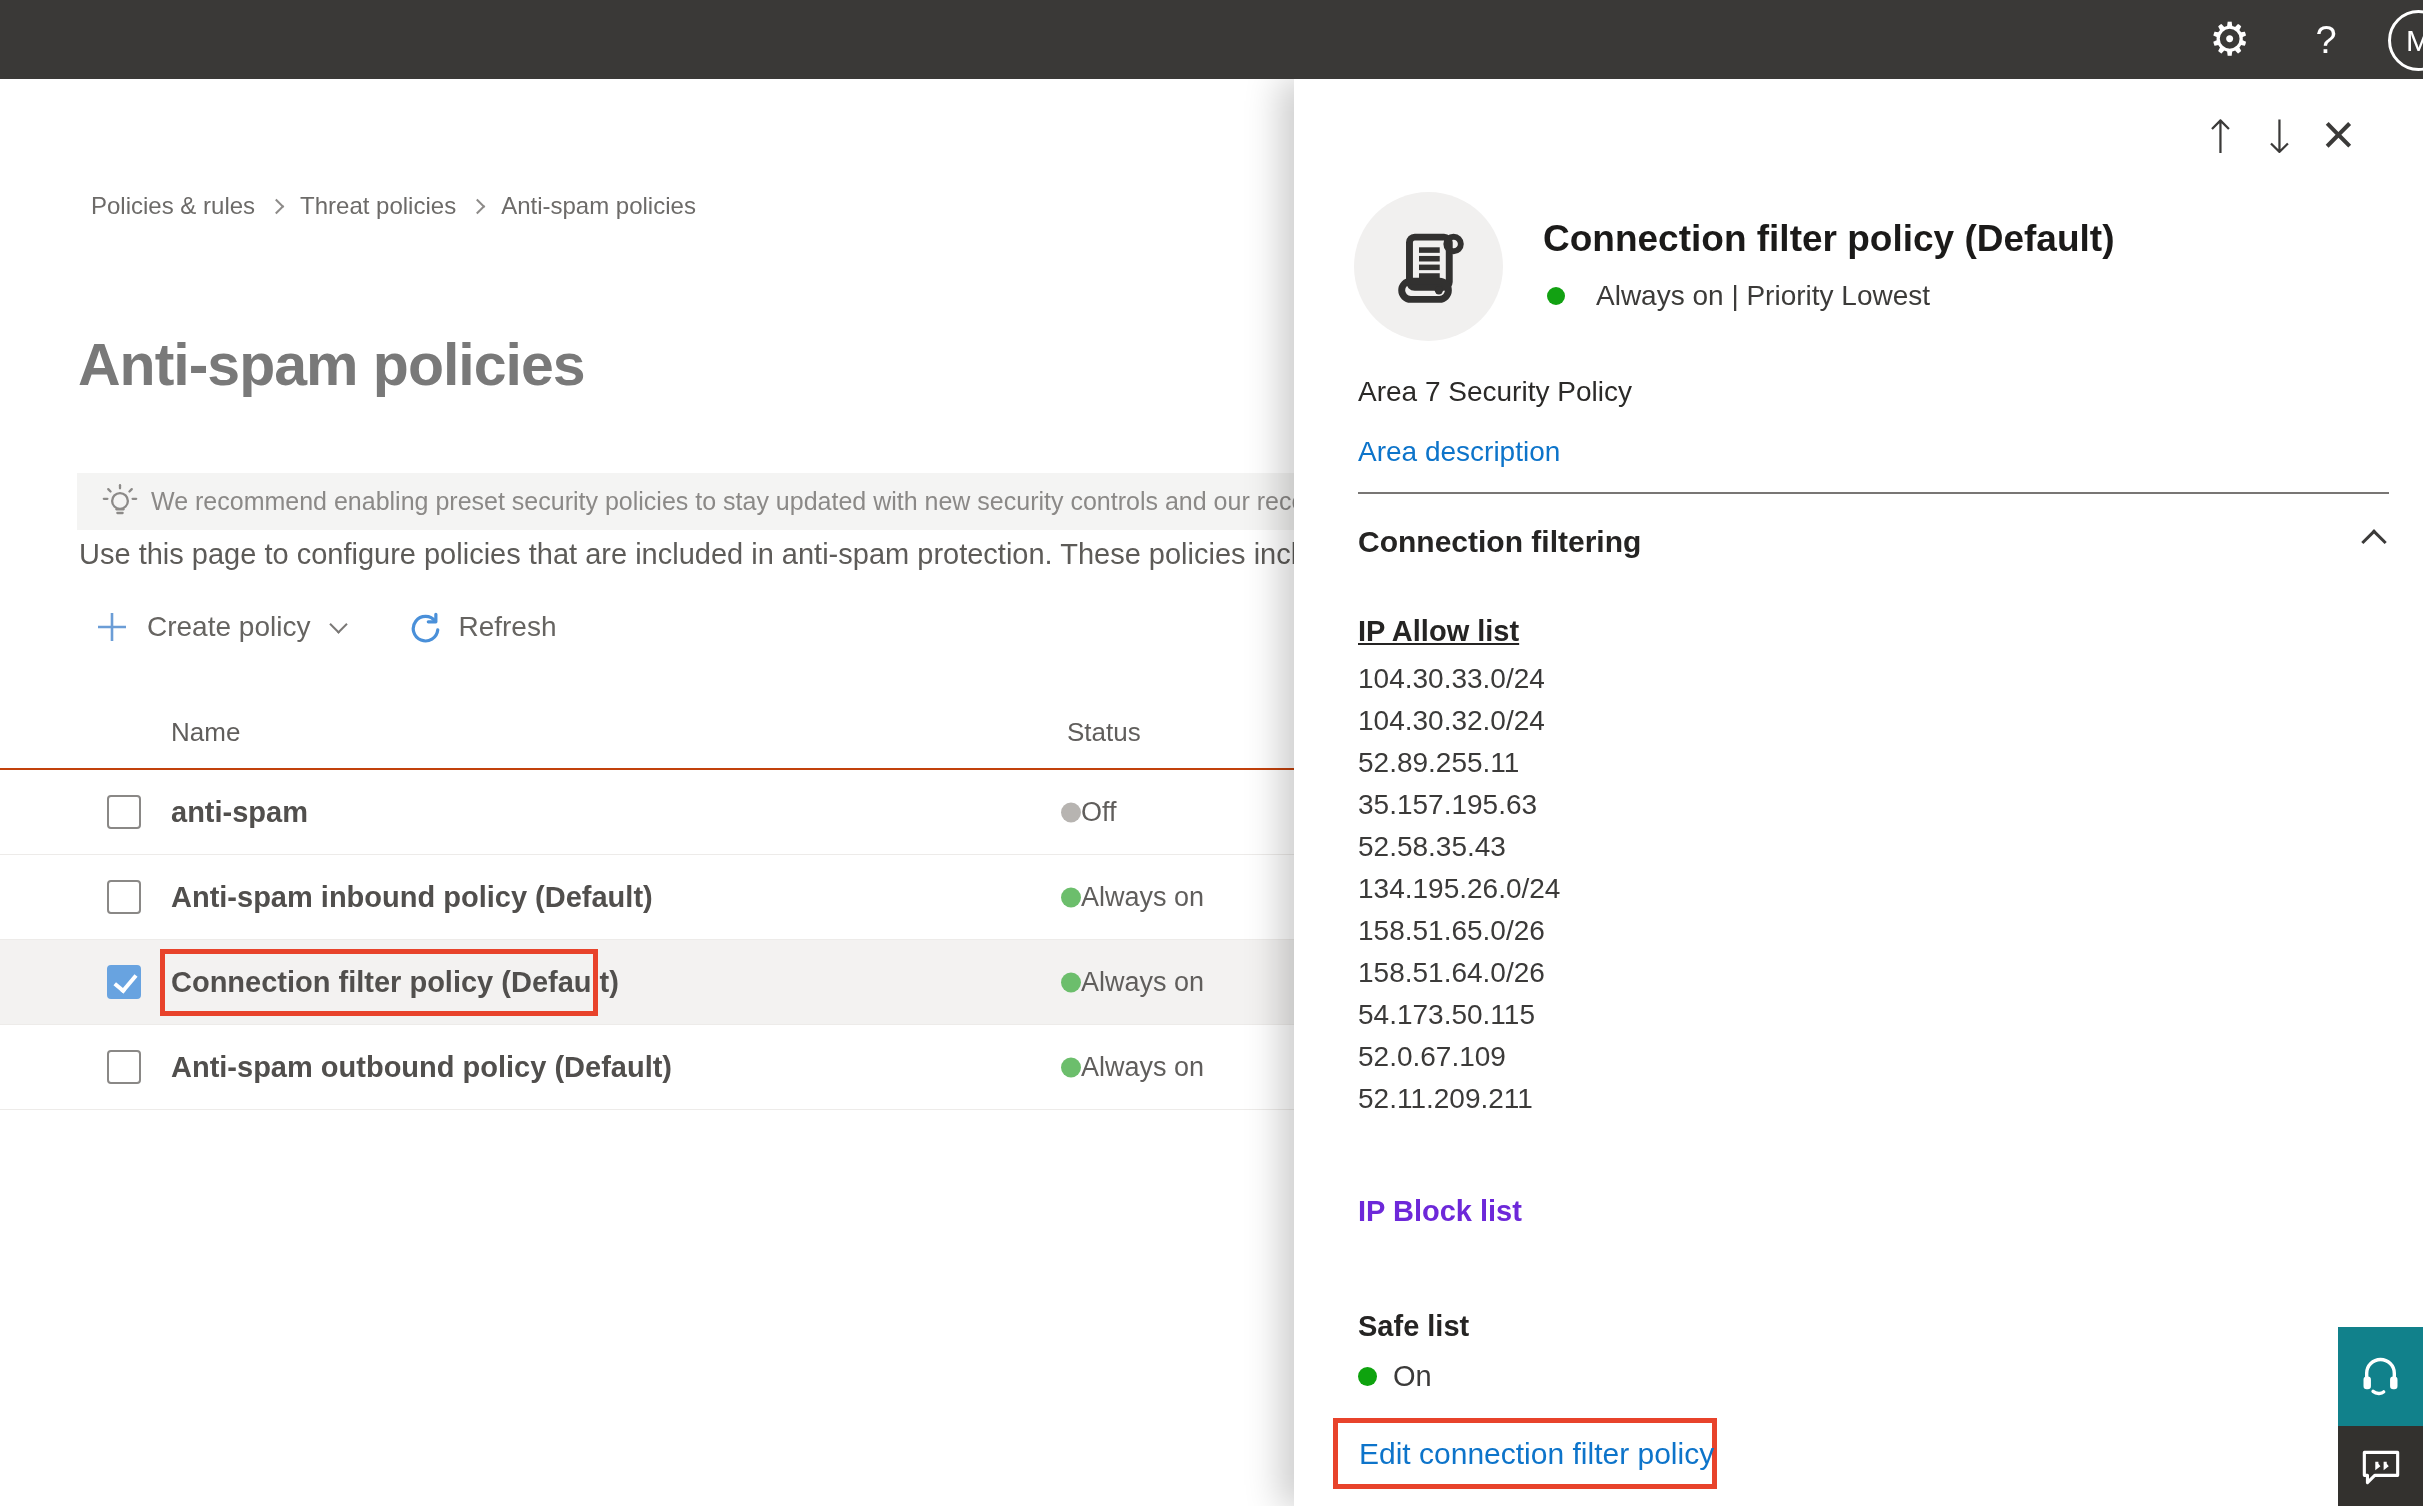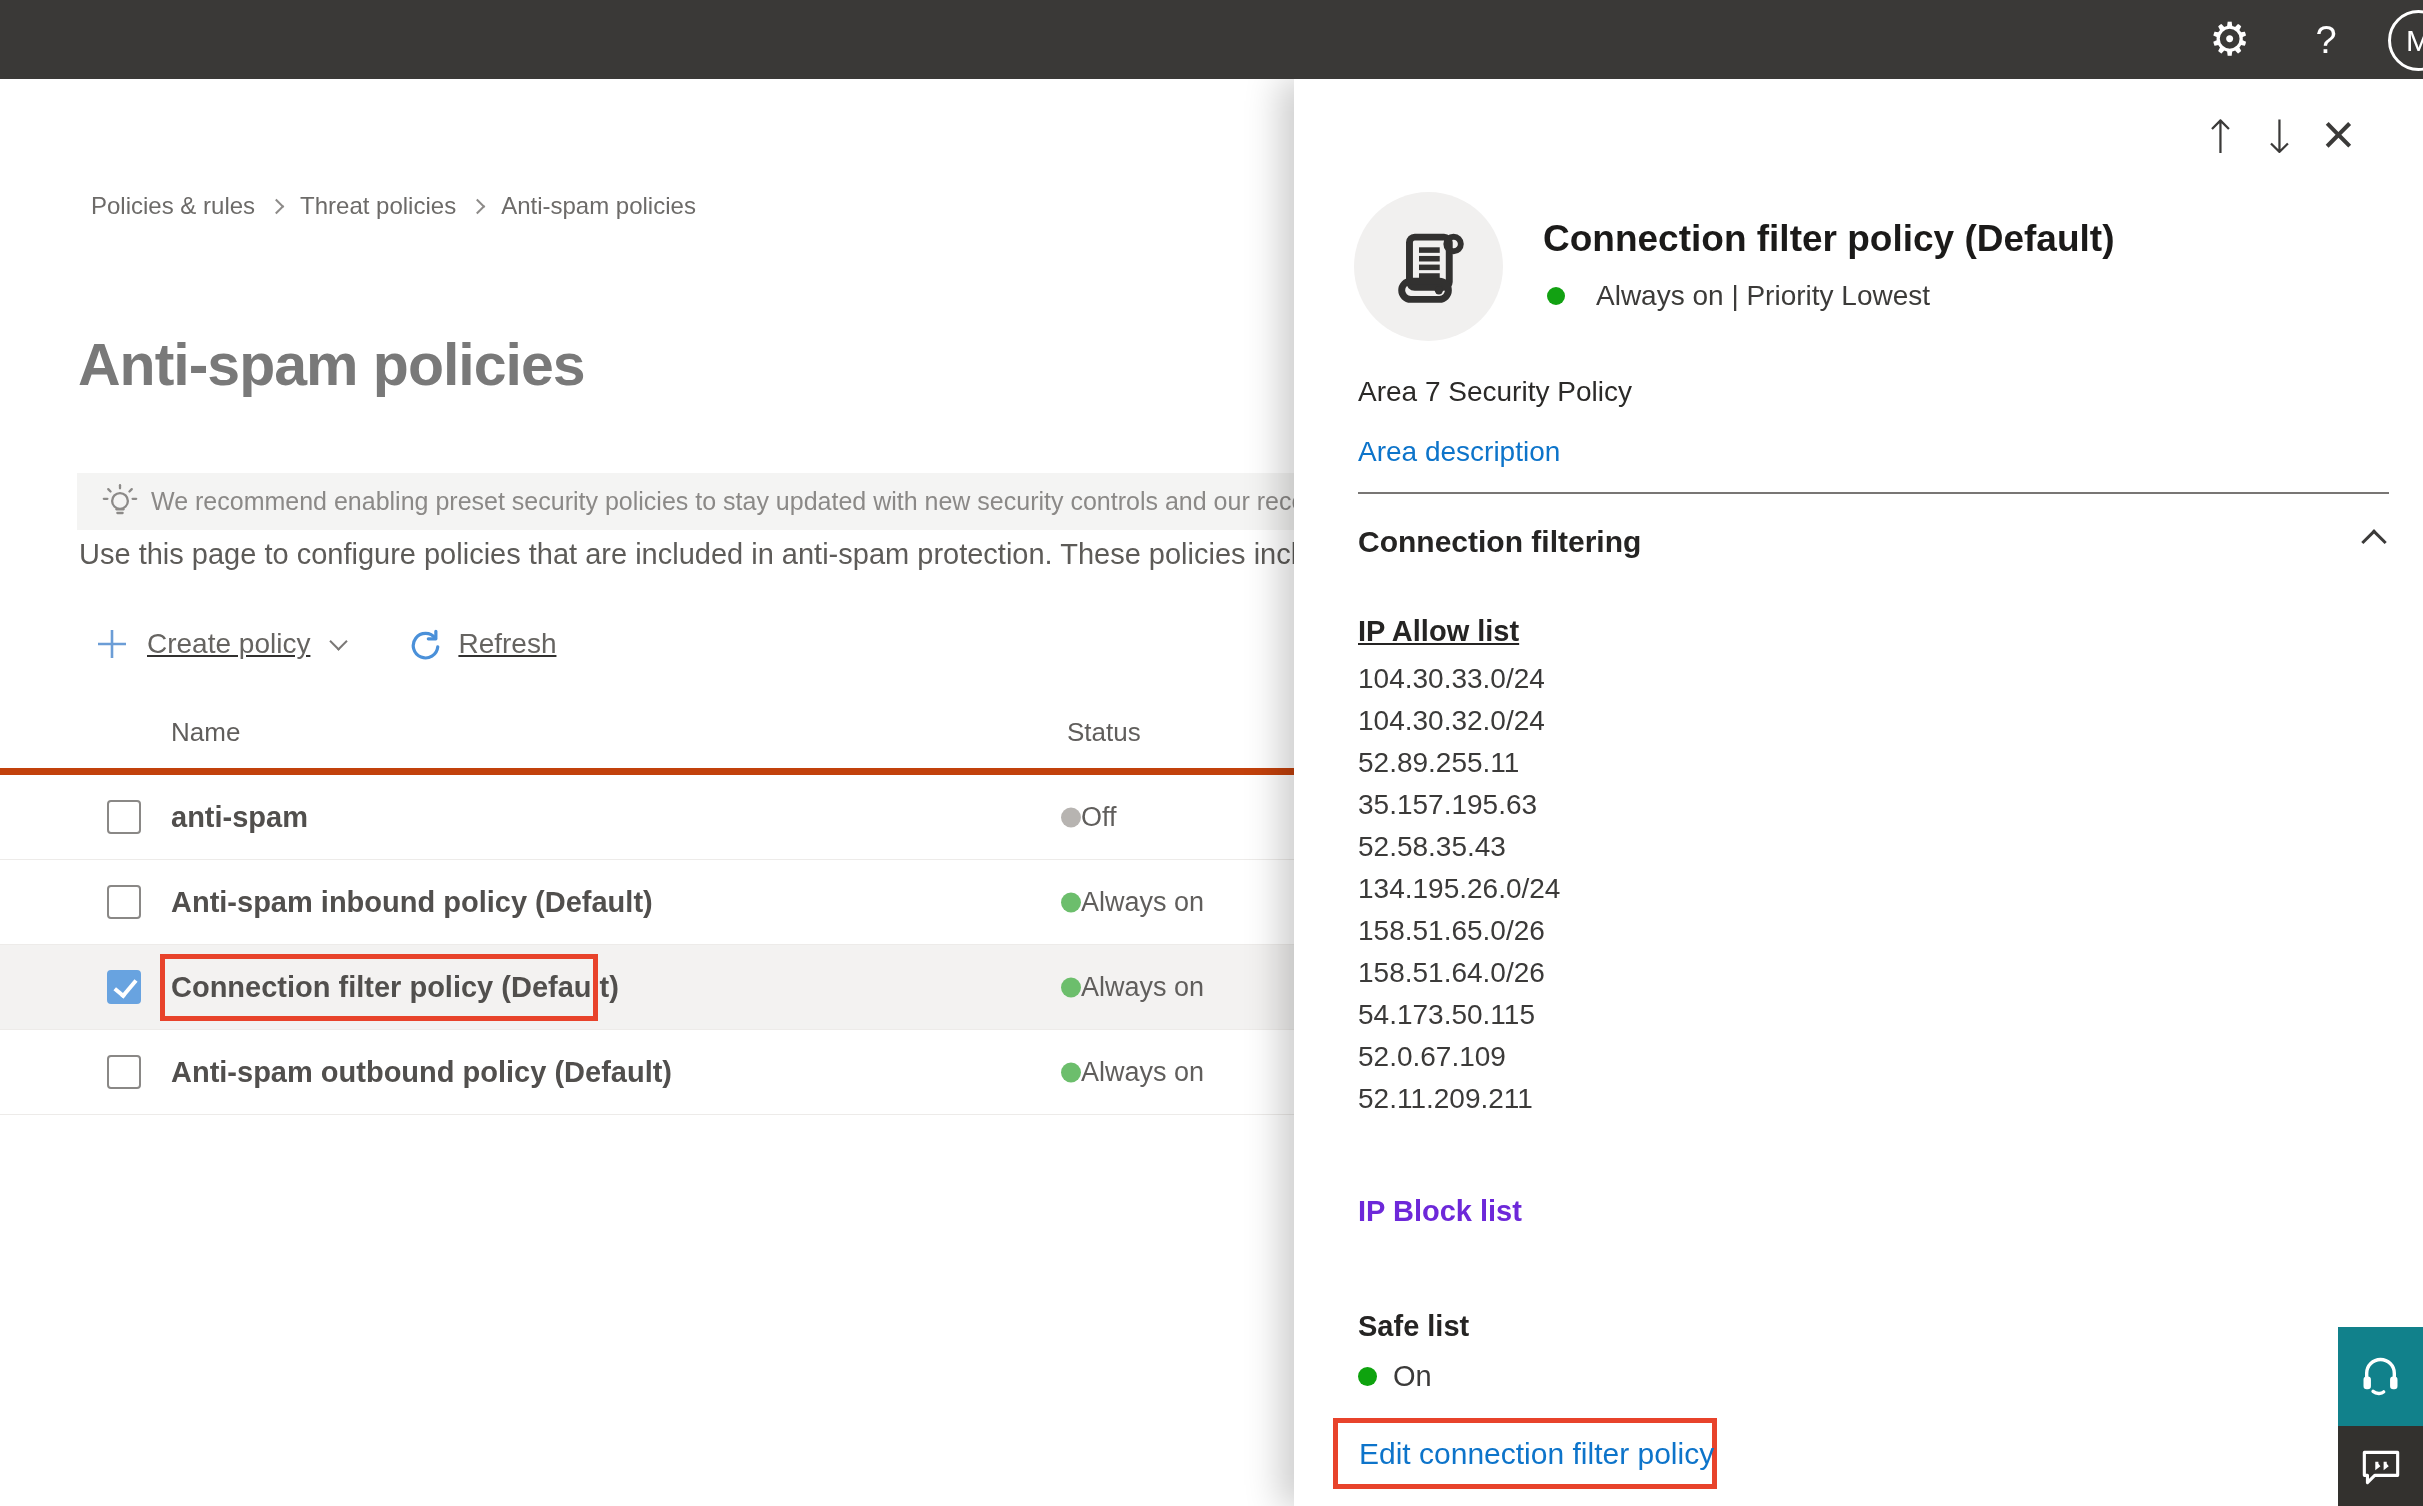--- a/index.html
+++ b/index.html
@@ -31,31 +31,31 @@
                 color:#797979; letter-spacing:-1px; z-index:1; }
 
   .banner { position:absolute; left:77px; top:473px; width:2346px; height:57px; background:#f4f4f3;
             display:flex; align-items:center; z-index:1; }
   .banner-icon { margin-left:22px; width:42px; height:42px; flex:none; }
   .banner-text { margin-left:10px; font-size:25px; color:#8b8987; white-space:nowrap; }
 
   .page-desc { position:absolute; left:79px; top:538px; width:2327px; font-size:29px; color:#5d5b58;
                white-space:nowrap; z-index:1; }
 
-  .toolbar { position:absolute; left:95px; top:610px; height:51px; display:flex; align-items:flex-end; z-index:1;text-decoration:underline; }
+  .toolbar { position:absolute; left:95px; top:610px; height:51px; display:flex; align-items:flex-start; z-index:1; }
   .tb-btn { display:flex; align-items:center; cursor:pointer; font-size:28px; color:#666461; }
   .tb-plus { width:34px; height:34px; margin-right:18px; }
   .tb-chevron { width:13px; height:13px; border-right:2px solid #7a7876; border-bottom:2px solid #7a7876;
                 transform:rotate(45deg); margin-left:22px; margin-top:-6px; }
   .tb-refresh-icon { width:34px; height:34px; margin:0 16px 0 63px; }
 
   .table-header { position:absolute; left:0; top:693px; width:2424px; height:75px; z-index:1; }
   .th-name  { position:absolute; left:171px; top:24px; font-size:26px; color:#605e5c; }
   .th-status{ position:absolute; left:1067px; top:24px; font-size:26px; color:#605e5c; }
-  .table { position:absolute; left:0; top:768px; width:2080px; z-index:1; border-top:7px solid #c2410c; }
+  .table { position:absolute; left:0; top:768px; width:2080px; z-index:1; border-top:2px solid #c2410c; }
   .row { position:relative; height:85px; border-bottom:1px solid #edebe9; cursor:pointer; }
   .row.selected { background:#f3f2f1; }
   .cb { position:absolute; left:107px; top:25px; width:34px; height:34px; border:2px solid #8a8886;
         border-radius:4px; background:#ffffff; cursor:pointer; }
   .cb.checked { background:#68a3e0; border-color:#68a3e0; }
   .cb.checked::after { content:""; position:absolute; left:10px; top:3px; width:9px; height:18px;
         border-right:4px solid #ffffff; border-bottom:4px solid #ffffff; transform:rotate(40deg); }
   .row-name { position:absolute; left:171px; top:50%; transform:translateY(-50%); font-size:29px;
               font-weight:600; color:#514f4d; }
   .row-status { position:absolute; left:1061px; top:50%; transform:translateY(-50%); display:flex;

